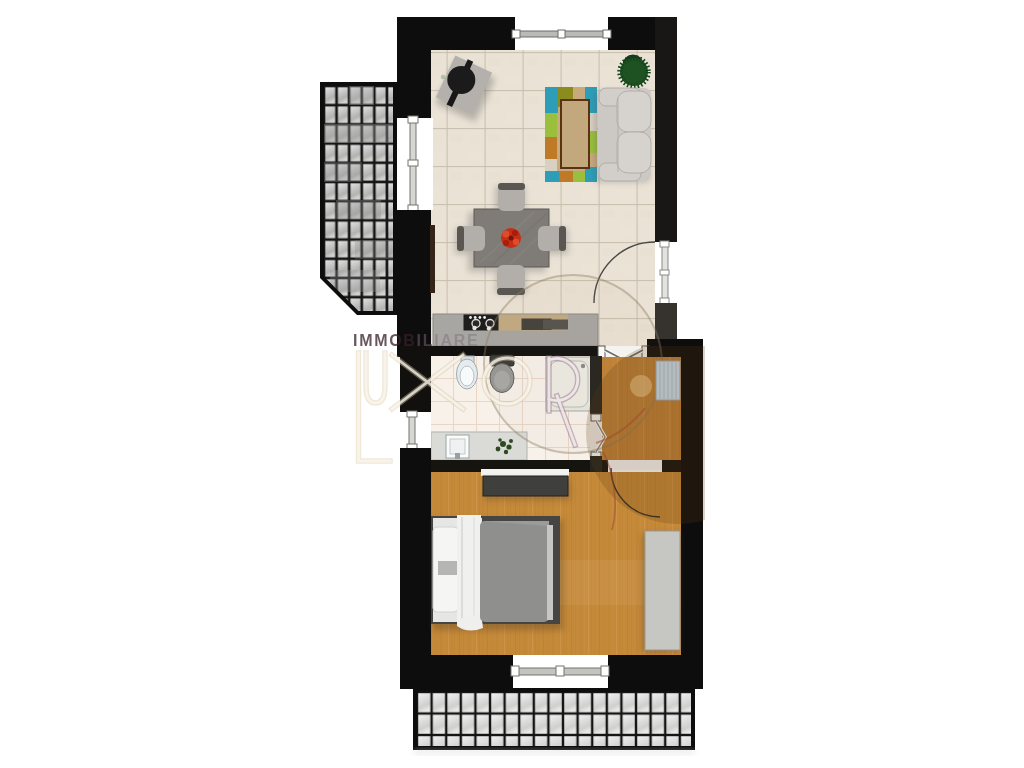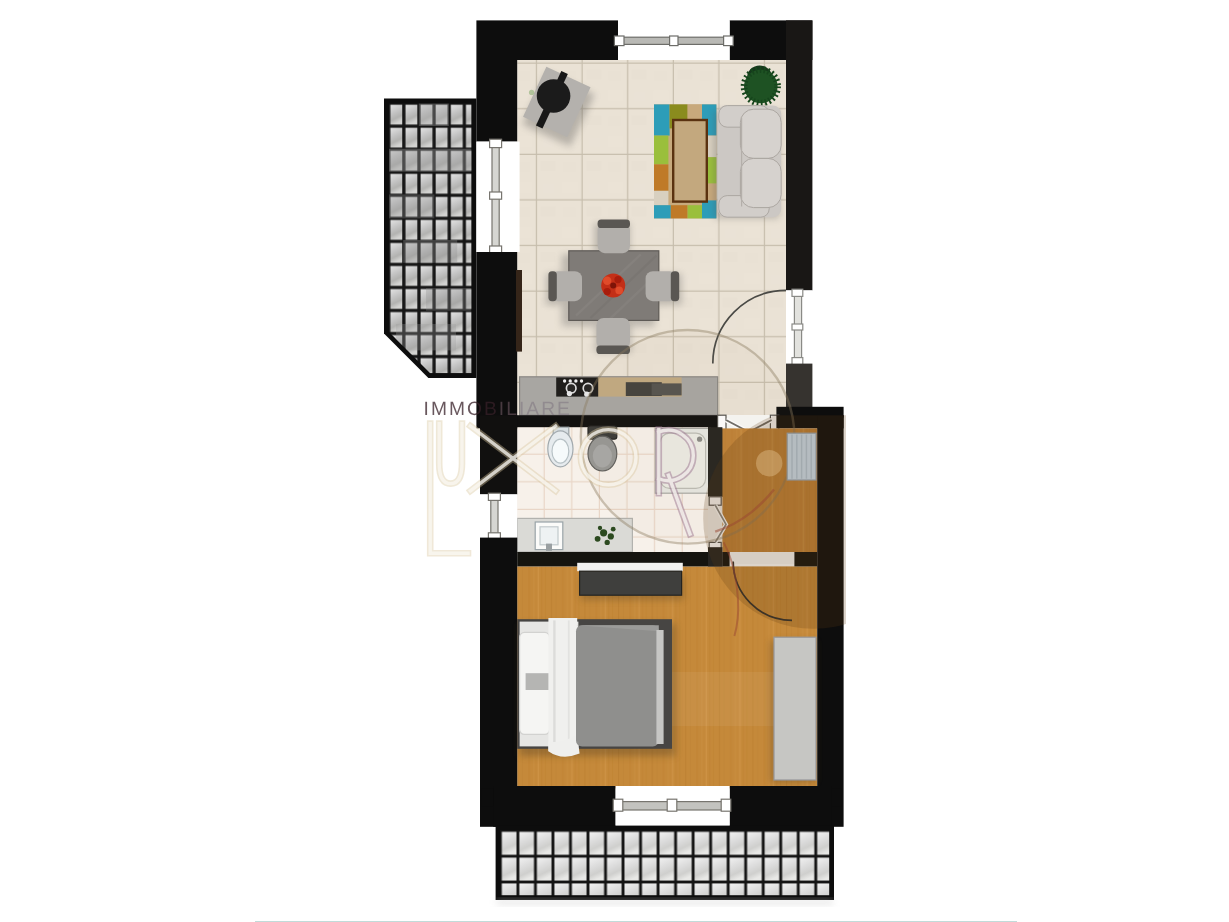--- a/index.html
+++ b/index.html
@@ -1,16 +1,16 @@
 <!DOCTYPE html>
 <html><head>
 <meta charset="utf-8">
 <style>
   html,body{margin:0;padding:0;background:#ffffff;}
-  #page{width:920px;height:768px;position:relative;background:#0f766e;font-family:"Liberation Sans",sans-serif;}
+  #page{width:920px;height:768px;position:relative;background:#c4b5fd;font-family:"Liberation Sans",sans-serif;font-weight:bold;}
 </style>
 </head>
 <body>
 <div id="page">
 <svg width="1024" height="768" viewBox="0 0 1024 768" xmlns="http://www.w3.org/2000/svg">
 <defs>
   <linearGradient id="glassGrad" x1="0" y1="0" x2="0.3" y2="1">
     <stop offset="0" stop-color="#f1f1f1"></stop>
     <stop offset="0.45" stop-color="#dcdcdc"></stop>
     <stop offset="0.75" stop-color="#cfcfcd"></stop>

